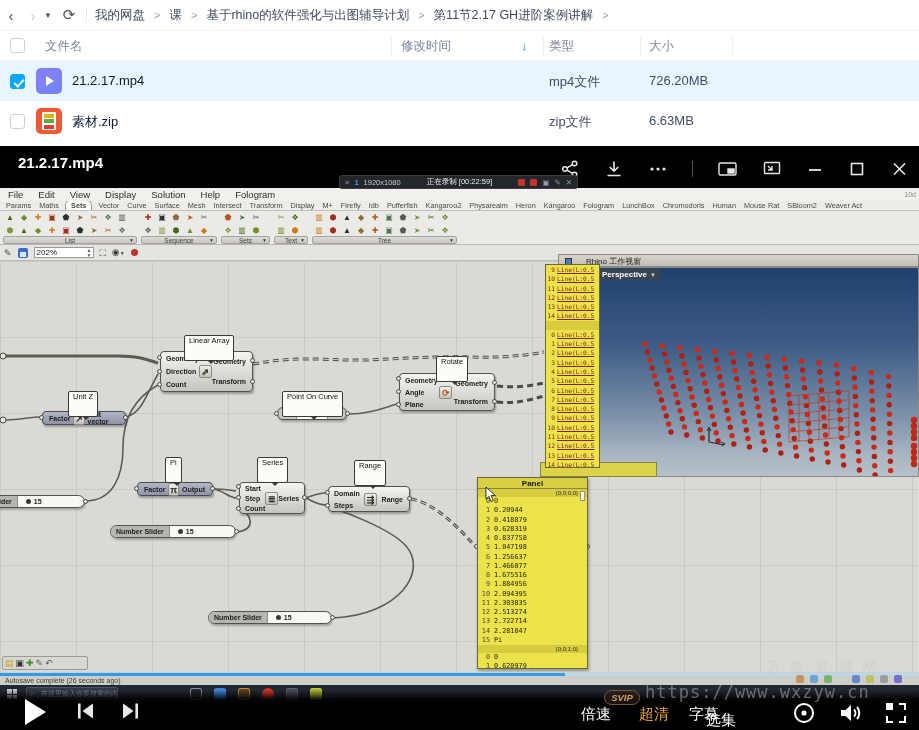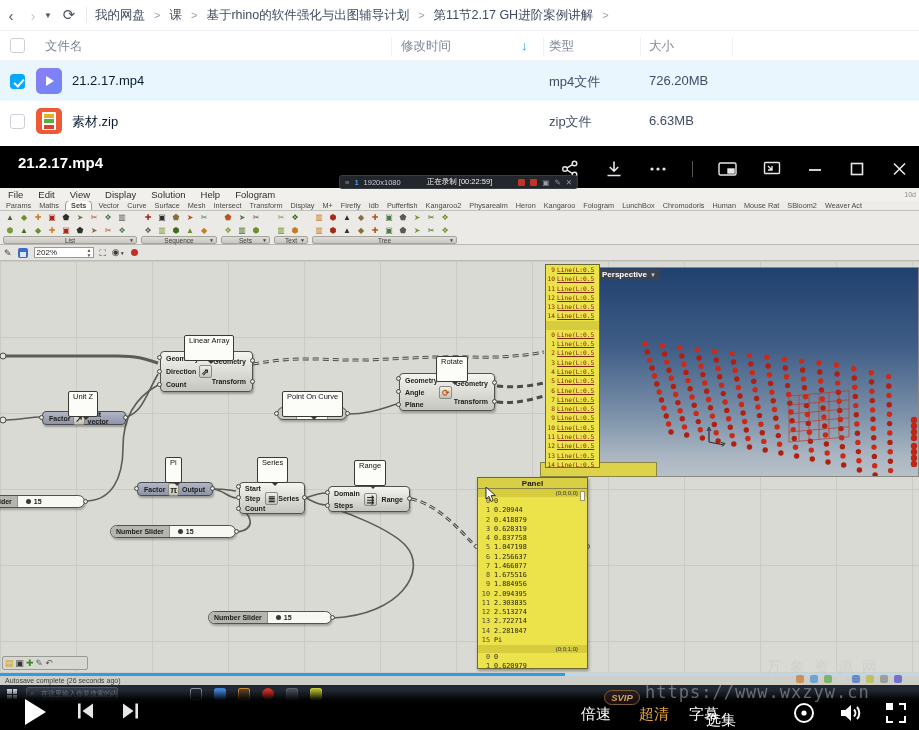--- a/index.html
+++ b/index.html
@@ -723,20 +723,21 @@
             <span class="idx">14</span>
             <u>Line(L:0.5</u>
           </div>
         </div>
 
       <svg id="cursor1" style="left:485px; top:226px;" width="12" height="16" viewBox="0 0 12 16">
           <polygon points="1,0 1,12 4,9.4 6,14.5 8.2,13.4 6.2,8.6 10.4,8.6" fill="#fff" stroke="#000" stroke-width="0.8"></polygon>
         </svg>
     </div>
 
+    <div id="rh-title"><span class="wic"></span><span>Rhino 工作视窗</span></div>
     <div id="viewport">
       <div id="vp-tab"><span>Perspective</span><i>▼</i></div>
       <svg id="vp-svg" width="335" height="210" viewBox="0 0 335 210">
         <g id="dots">
             <circle cx="60.0" cy="76.0" r="2.7" fill="#cc2a16"></circle>
             <circle cx="62.4" cy="84.0" r="2.7" fill="#b01f10"></circle>
             <circle cx="64.7" cy="92.0" r="2.7" fill="#cc2a16"></circle>
             <circle cx="67.1" cy="100.0" r="2.7" fill="#b01f10"></circle>
             <circle cx="69.5" cy="108.0" r="2.7" fill="#cc2a16"></circle>
             <circle cx="71.8" cy="116.0" r="2.7" fill="#b01f10"></circle>

